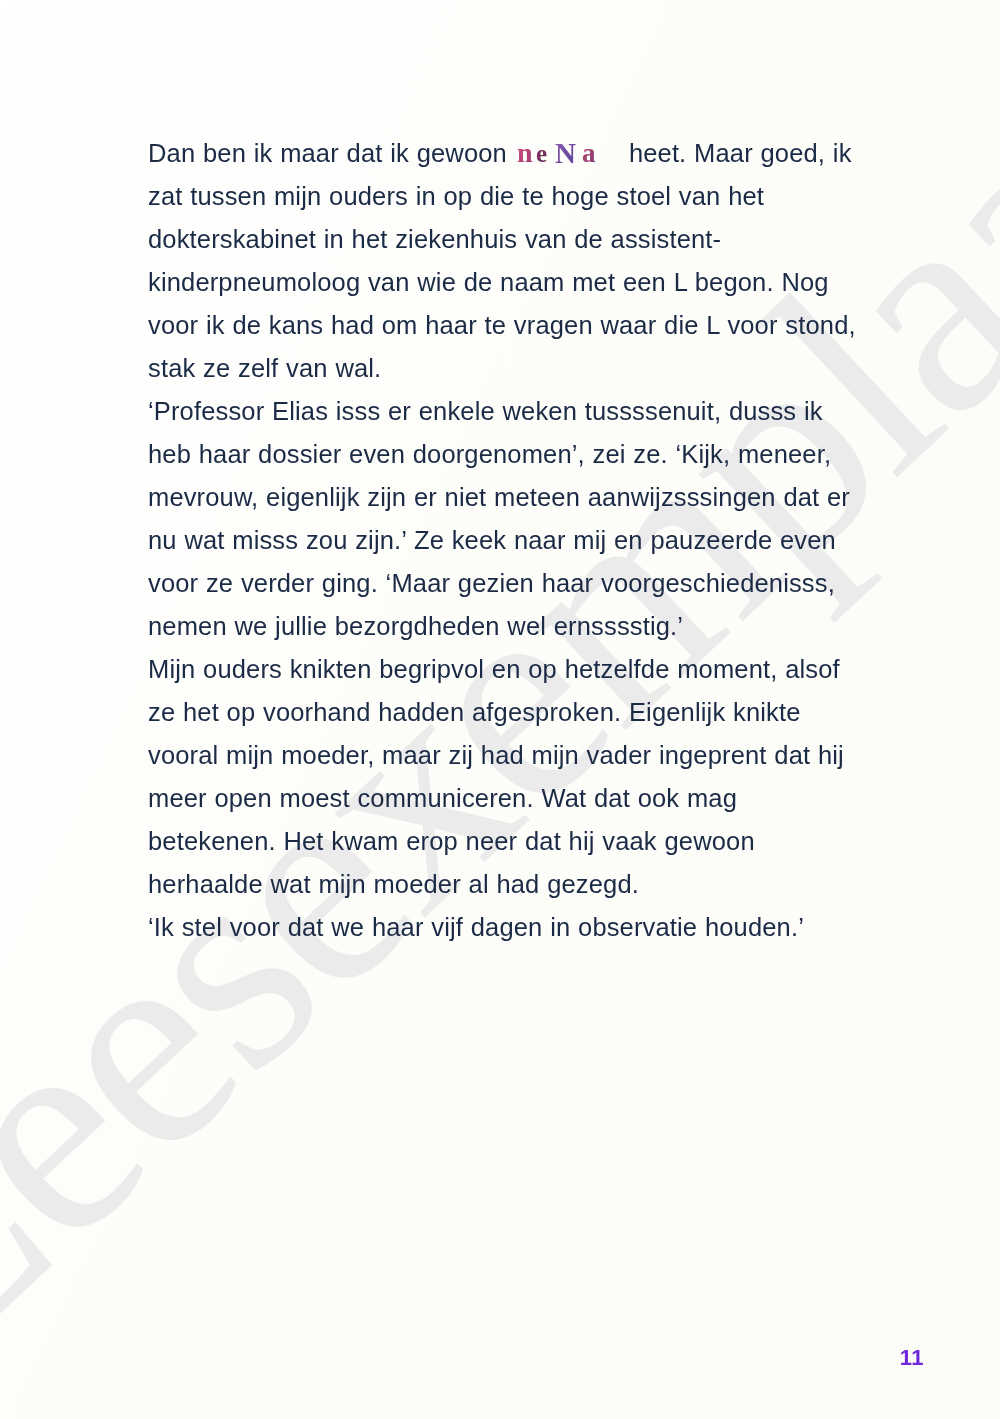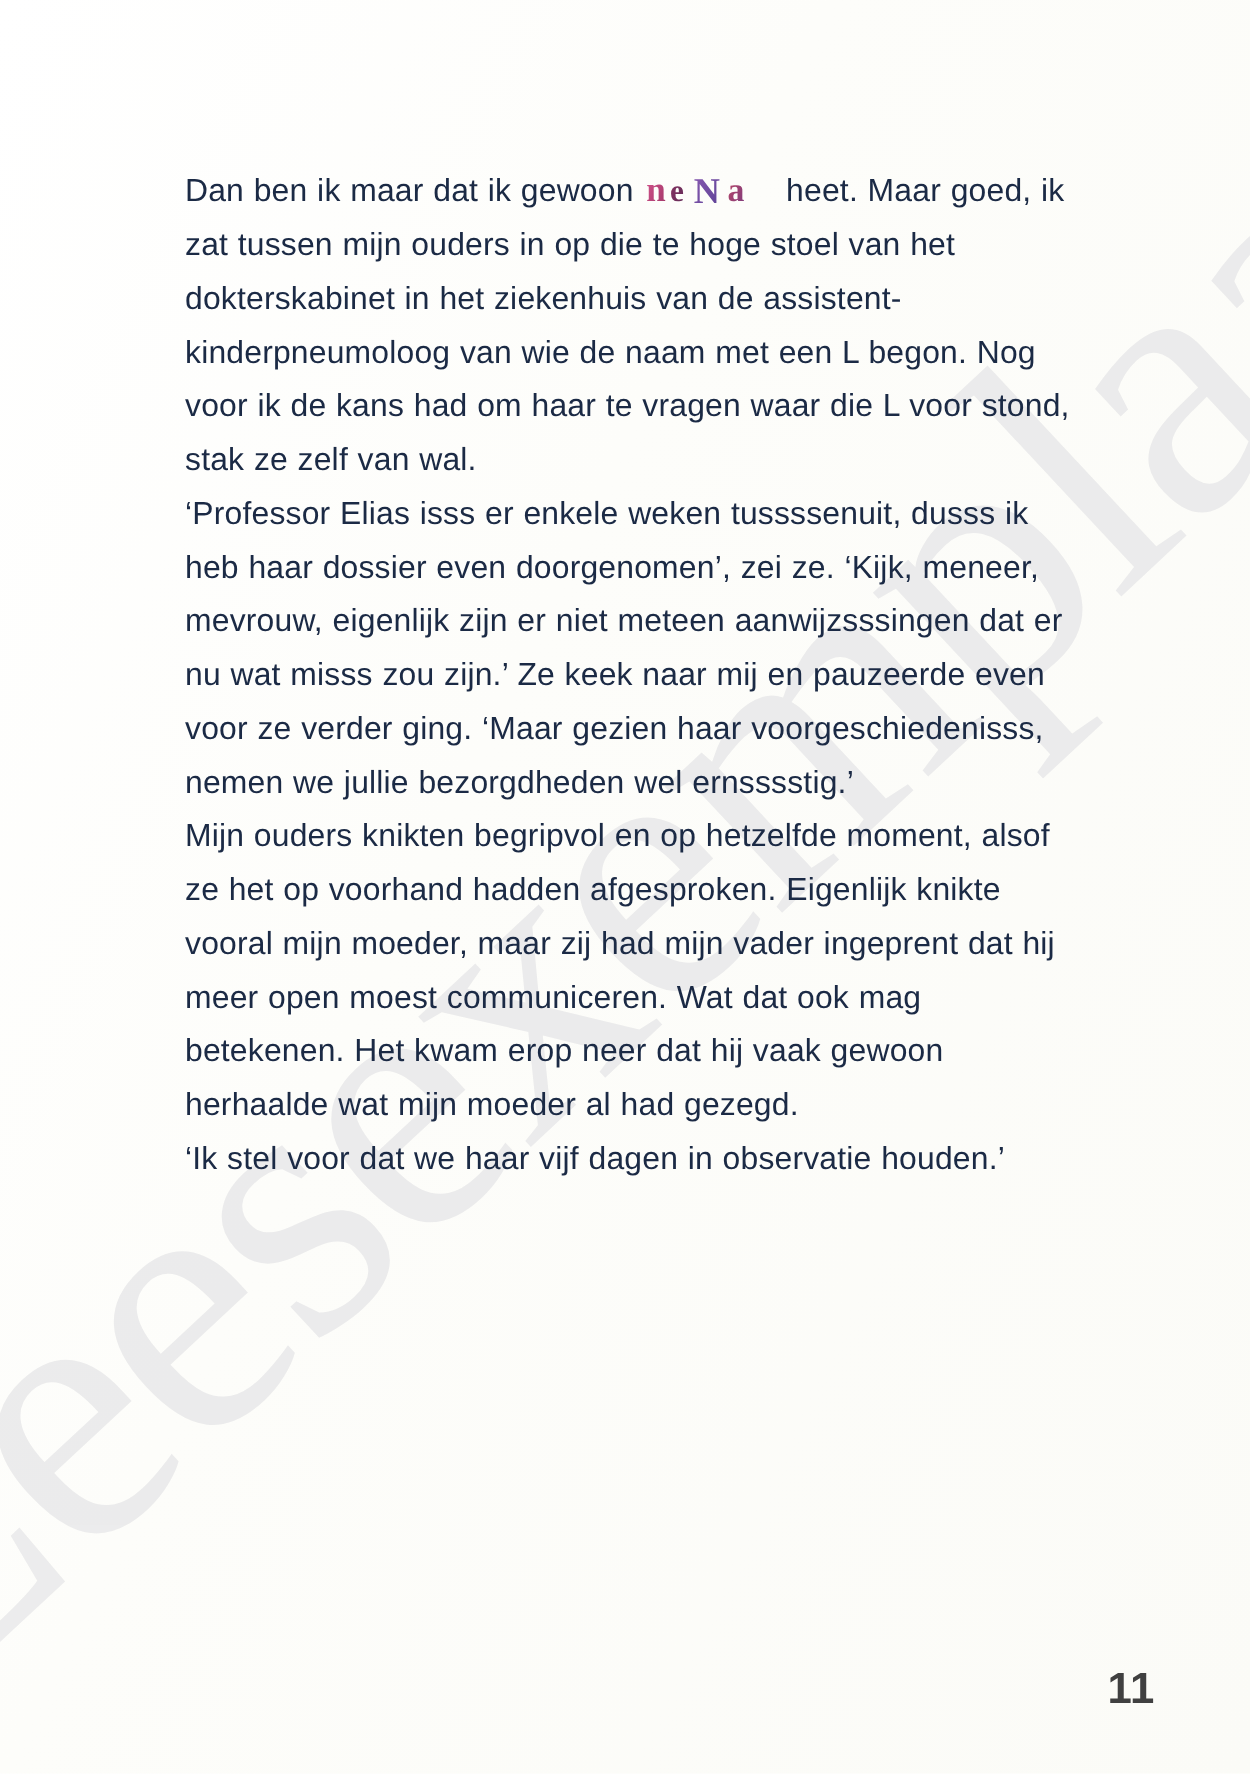--- a/index.html
+++ b/index.html
@@ -83,23 +83,23 @@
     line-height: 1;
   }
   .name-graphic svg { display: block; }
 
   
   #page-number {
     position: absolute;
     right: 76px;
     bottom: 48px;
     font-family: "Liberation Sans", sans-serif;
-    font-size: 35px;
+    font-size: 22px;
     font-weight: 700;
-    color: #404040;
+    color: #6d28d9;
     letter-spacing: 0.5px;
     z-index: 6;
   }
 </style>
 </head>
 <body>
 
 <div id="page">
 
   <div id="paper-texture"></div>

